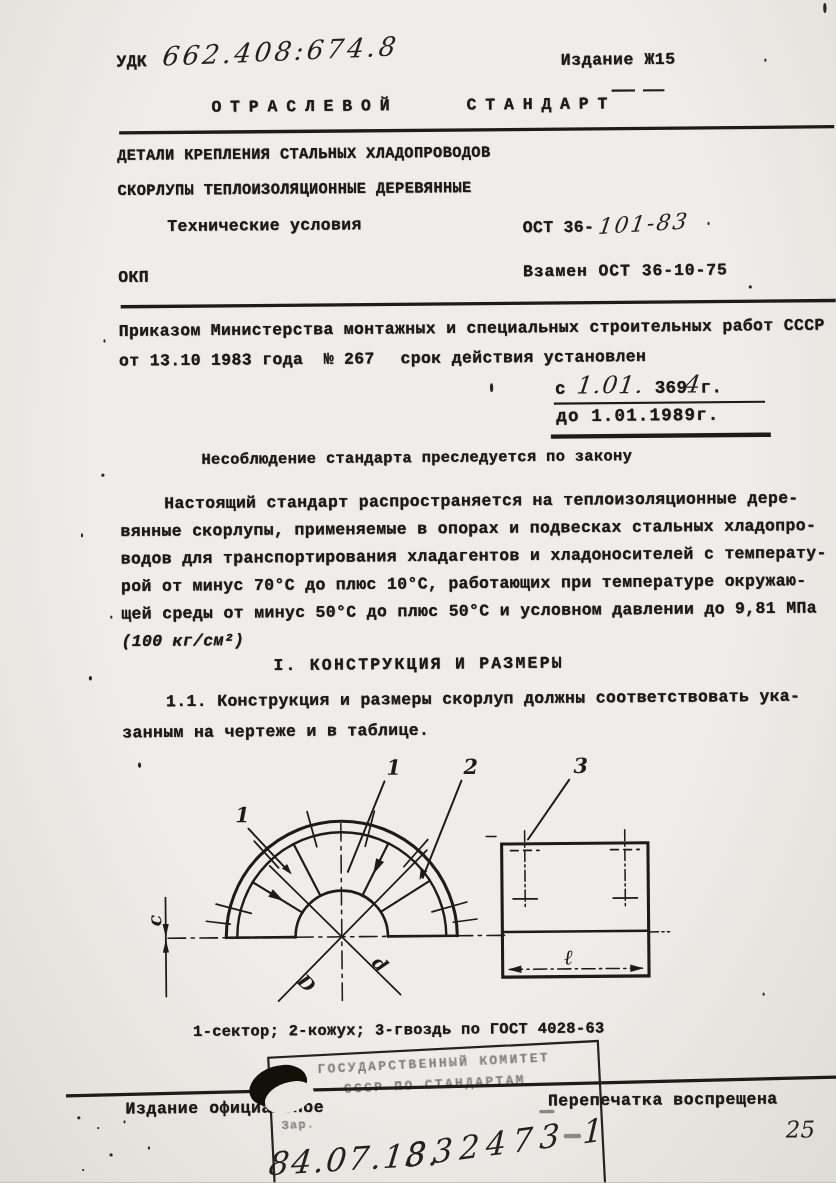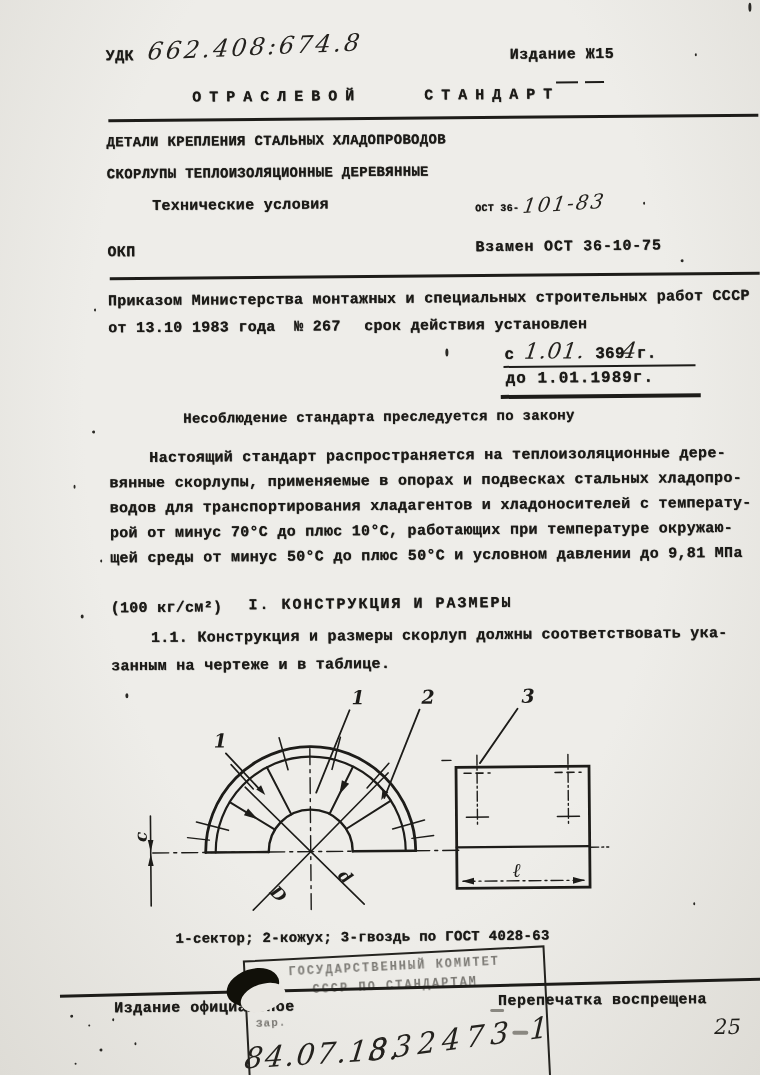--- a/index.html
+++ b/index.html
@@ -41,21 +41,21 @@
   <div class="tw" style="left:514px;top:48px;font-size:15px;letter-spacing:.5px;">Издание Ж15</div>
   <div class="uline" style="left:560px;top:83px;width:48px;height:2px;background:linear-gradient(to right,#1d1c19 45%,transparent 45% 60%,#1d1c19 60%);"></div>
 
   <div class="tw centered" style="left:115px;top:88px;width:530px;font-size:15px;letter-spacing:8px;word-spacing:14px;">ОТРАСЛЕВОЙ  СТАНДАРТ</div>
   <div class="rule" style="left:112px;top:117px;width:650px;"></div>
 
   <div class="tw" style="left:110px;top:132px;font-size:14px;">ДЕТАЛИ КРЕПЛЕНИЯ СТАЛЬНЫХ ХЛАДОПРОВОДОВ</div>
   <div class="tw" style="left:110px;top:164px;font-size:14px;">СКОРЛУПЫ ТЕПЛОИЗОЛЯЦИОННЫЕ ДЕРЕВЯННЫЕ</div>
   <div class="tw" style="left:155px;top:196px;font-size:15px;">Технические условия</div>
   <div style="position:absolute;left:478px;top:193px;display:flex;align-items:baseline;">
-    <span class="tw" style="position:static;font-size:10px;">ОСТ 36-</span>
+    <span class="tw" style="position:static;font-size:15px;">ОСТ 36-</span>
     <span class="hand" style="font-size:20px;letter-spacing:2px;margin-left:4px;transform:rotate(-3deg) skewX(-12deg);">101-83</span>
   </div>
 
   <div class="tw" style="left:110px;top:242px;font-size:15px;">ОКП</div>
   <div class="tw" style="left:478px;top:240px;font-size:15px;letter-spacing:.8px;">Взамен ОСТ 36-10-75</div>
   <div class="rule" style="left:112px;top:275px;width:650px;"></div>
 
   <div class="tw" style="left:110px;top:291px;font-size:15px;">Приказом Министерства монтажных и специальных строительных работ СССР</div>
   <div class="tw" style="left:110px;top:318px;font-size:15px;">от 13.10 1983 года  № 267</div>
   <div class="tw" style="left:366px;top:318px;font-size:15px;">срок действия установлен</div>
@@ -71,21 +71,21 @@
   <div class="tw" style="left:507px;top:371px;font-size:16px;letter-spacing:1px;">до 1.01.1989г.</div>
   <div class="uline" style="left:502px;top:396px;width:200px;height:4px;"></div>
 
   <div class="tw centered" style="left:140px;top:409px;width:480px;font-size:14px;">Несоблюдение стандарта преследуется по закону</div>
 
   <div class="tw" style="left:150px;top:448px;font-size:15px;">Настоящий стандарт распространяется на теплоизоляционные дере-</div>
   <div class="tw" style="left:110px;top:473px;font-size:15px;">вянные скорлупы, применяемые в опорах и подвесках стальных хладопро-</div>
   <div class="tw" style="left:110px;top:498px;font-size:15px;">водов для транспортирования хладагентов и хладоносителей с температу-</div>
   <div class="tw" style="left:110px;top:523px;font-size:15px;">рой от минус 70°С до плюс 10°С, работающих при температуре окружаю-</div>
   <div class="tw" style="left:110px;top:548px;font-size:15px;">щей среды от минус 50°С до плюс 50°С и условном давлении до 9,81 МПа</div>
-  <div class="tw" style="left:110px;top:598px;font-size:15px;">(100 кг/см²)</div>
+  <div class="tw" style="left:110px;top:573px;font-size:15px;font-style:italic;">(100 кг/см²)</div>
 
   <div class="tw centered" style="left:140px;top:596px;width:480px;font-size:15px;letter-spacing:2px;">I. КОНСТРУКЦИЯ И РАЗМЕРЫ</div>
   <div class="tw" style="left:150px;top:628px;font-size:15px;">1.1. Конструкция и размеры скорлуп должны соответствовать ука-</div>
   <div class="tw" style="left:110px;top:656px;font-size:15px;">занным на чертеже и в таблице.</div>
 
   <svg style="position:absolute;left:128px;top:686px;" width="500" height="230" viewBox="0 0 500 230">
     <g stroke="#1d1c19" fill="none" stroke-linecap="round">
 
       <line x1="22" y1="165" x2="332" y2="165" stroke-width="1.4" stroke-dasharray="16 5 3 5"></line>
       <line x1="180" y1="62" x2="180" y2="224" stroke-width="1.4" stroke-dasharray="16 5 3 5"></line>

